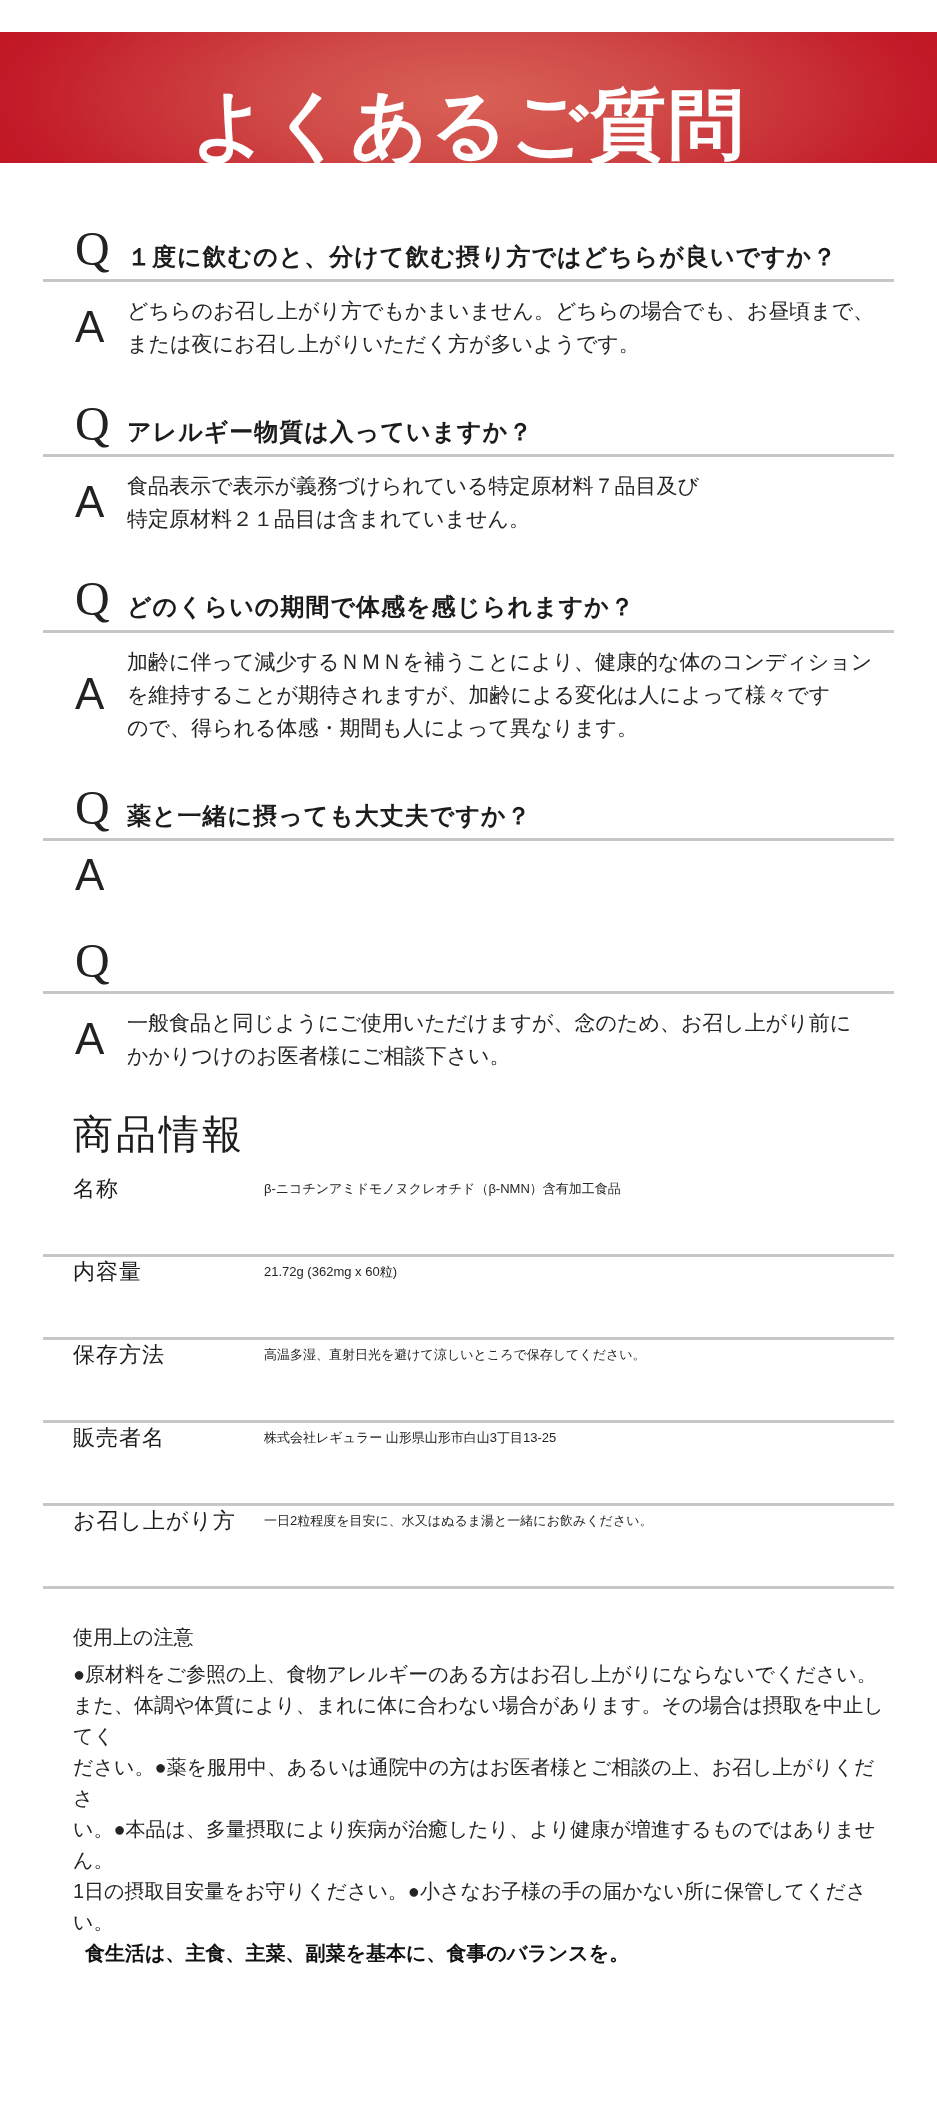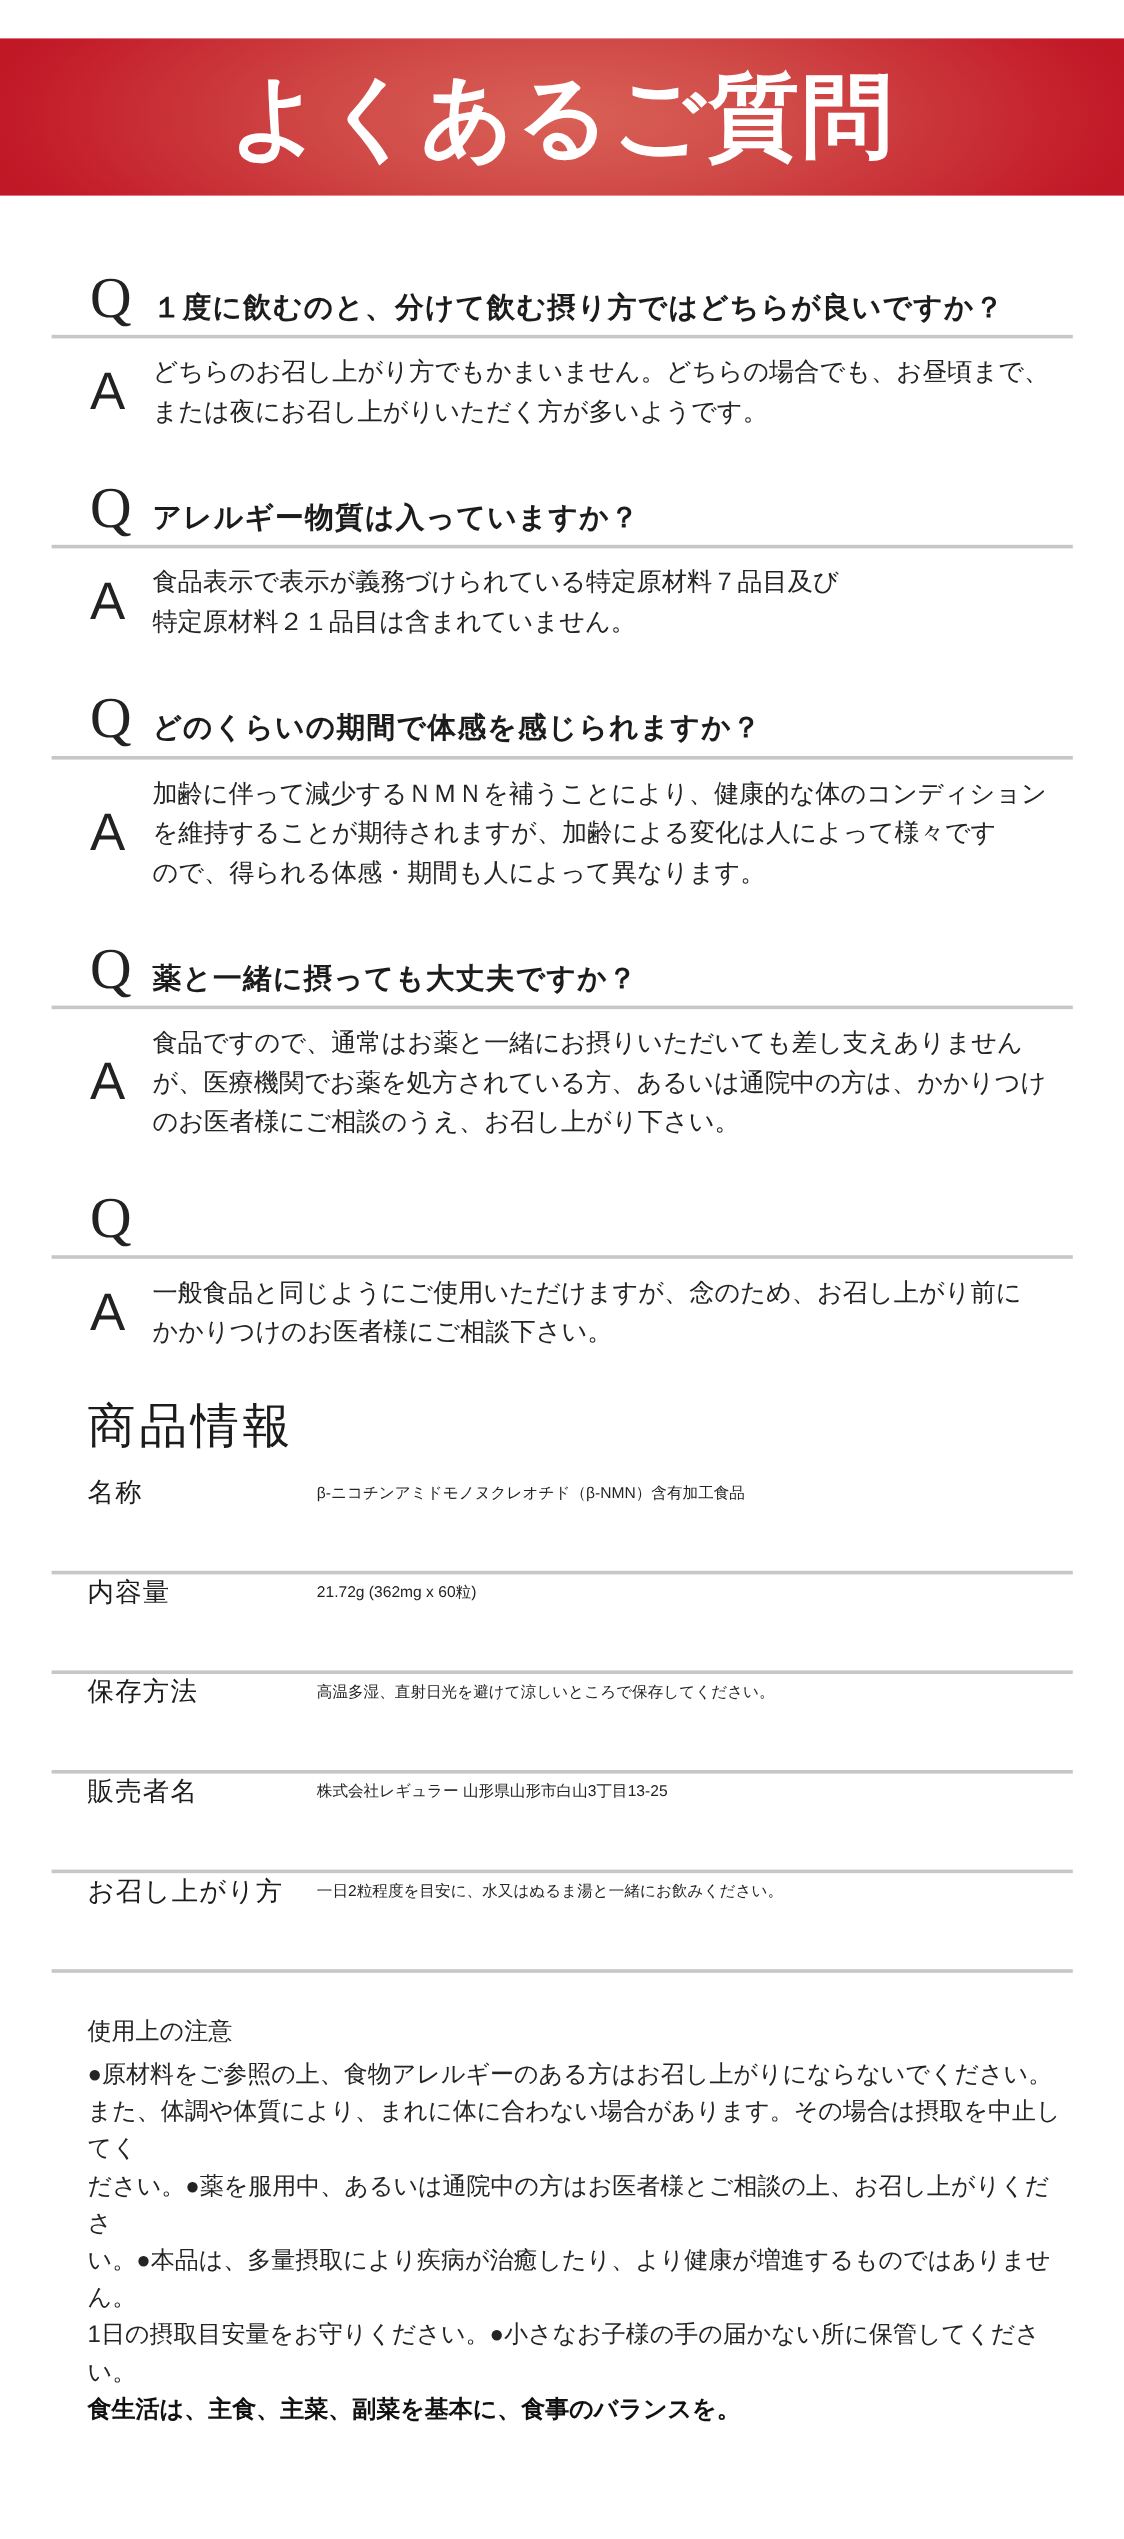--- a/index.html
+++ b/index.html
@@ -8,21 +8,21 @@
     background:#ffffff;
     color:#1f1f1f;
     font-family:"Liberation Sans","DejaVu Sans",sans-serif;
     overflow:hidden;
   }
 
   
   .banner {
     margin-top:32px;
     height:131px;
-    display:flex; align-items:center; justify-content:center;
+    display:flex; align-items:flex-end; justify-content:center;
     background: radial-gradient(ellipse 62% 150% at 50% 50%,
                 #d96157 0%, #d04b48 32%, #c31b29 78%, #bd1020 100%);
   }
   .banner-title {
     font-family:"Liberation Serif","DejaVu Serif",serif;
     font-size:76px; font-weight:600; line-height:1;
     letter-spacing:2px;
     color:#ffffff;
   }
 
@@ -75,21 +75,21 @@
   .product-value { font-size:13px; color:#242424; line-height:30px; padding-right:10px; }
 
   
   .notes-heading { margin:35px 0 0 30px; font-size:20px; color:#242424; }
   .notes-body {
     margin:8px 0 0 30px; width:821px;
     font-size:20px; line-height:31px;
     white-space:pre-line; color:#242424;
   }
   .notes-bold {
-    margin-left:30px; width:821px;
+    margin-left:42px; width:821px;
     font-size:20px; line-height:31px;
     font-weight:700; color:#111111;
     white-space:pre-line;
   }
 </style>
 </head>
 <body>
 
 <div class="banner">
   <div class="banner-title">よくあるご質問</div>
@@ -138,23 +138,20 @@
   </div>
 
   <div class="qa-section">
     <div class="q-row">
       <span class="q-letter">Q</span>
       <span class="q-text">薬と一緒に摂っても大丈夫ですか？</span>
     </div>
     <div class="rule"></div>
     <div class="a-row">
       <span class="a-letter">A</span>
-      <span class="a-text">食品ですので、通常はお薬と一緒にお摂りいただいても差し支えありません
-が、医療機関でお薬を処方されている方、あるいは通院中の方は、かかりつけ
-のお医者様にご相談のうえ、お召し上がり下さい。</span>
     </div>
   </div>
 
   <div class="qa-section">
     <div class="q-row">
       <span class="q-letter">Q</span>
     </div>
     <div class="rule"></div>
     <div class="a-row">
       <span class="a-letter">A</span>

